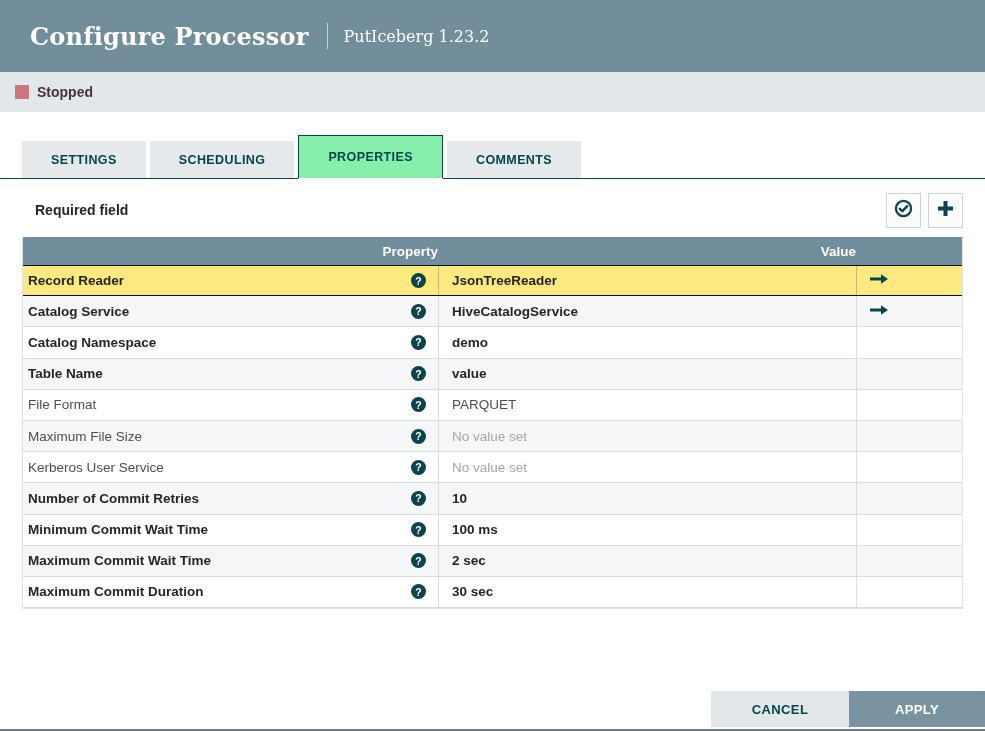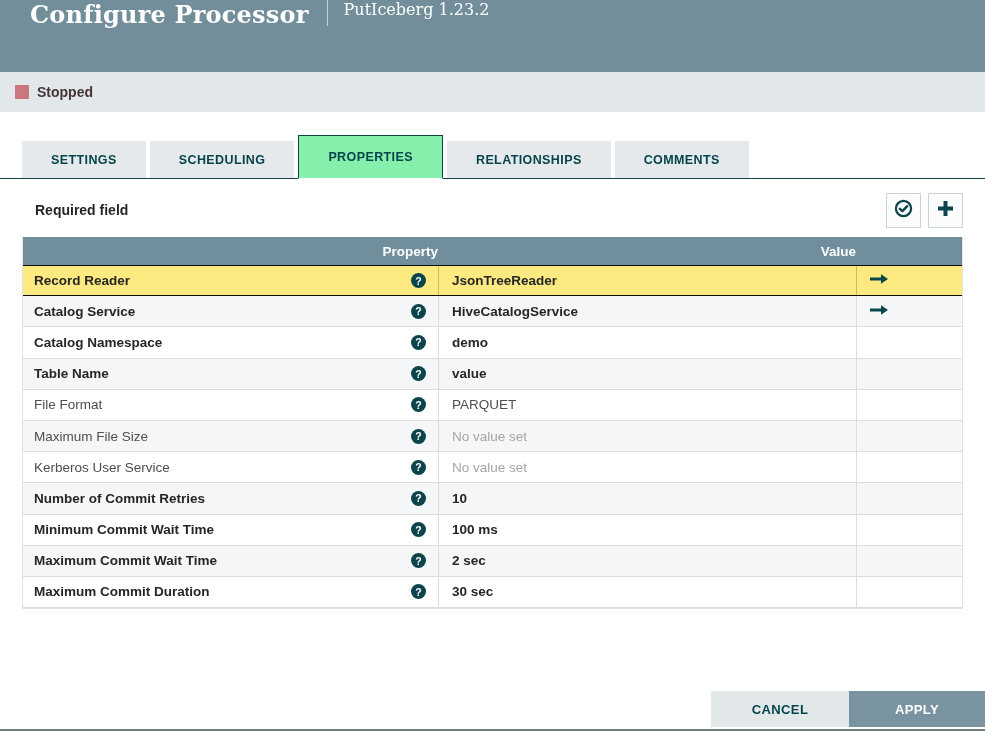--- a/index.html
+++ b/index.html
@@ -11,20 +11,21 @@
     background: #ffffff;
     position: relative;
     border-bottom: 2px solid #6e7d80;
   }
 
   
   .dlg-header {
     height: 72px;
     background: #728e9b;
     display: flex;
+    align-items: center;
     padding-left: 30px;
   }
   .dlg-title {
     font-family: "DejaVu Serif", serif;
     font-weight: bold;
     font-size: 24px;
     color: #ffffff;
     letter-spacing: 0.2px;
   }
   .dlg-title-sep {
@@ -157,21 +158,21 @@
   }
   .prop-row.required .cell-property-label,
   .prop-row.required .cell-value-text { font-weight: bold; color: #262626; }
   .prop-row .cell-value-text.empty { color: #a6a6a6; font-weight: normal; }
 
   .cell-property {
     width: 415px; flex: none;
     display: flex;
     align-items: center;
     justify-content: space-between;
-    padding: 0 12px 0 11px;
+    padding: 0 12px 0 5px;
   }
   .cell-value {
     width: 418px; flex: none;
     display: flex;
     align-items: center;
     padding-left: 13px;
     border-left: 1px solid #d8dde0;
   }
   .cell-actions {
     flex: 1;
@@ -229,21 +230,20 @@
 
   <div class="status-bar">
     <span class="status-square"></span>
     <span class="status-label">Stopped</span>
   </div>
 
   <div class="tabstrip" id="tabstrip">
       <div class="tab">SETTINGS</div>
       <div class="tab">SCHEDULING</div>
       <div class="tab active">PROPERTIES</div>
-      <div class="tab">RELATIONSHIPS</div>
       <div class="tab">COMMENTS</div>
     </div>
 
   <div class="content">
 
     <div class="toolbar">
       <span class="required-label">Required field</span>
       <span class="toolbar-buttons">
         <span class="icon-btn">
           <span>

